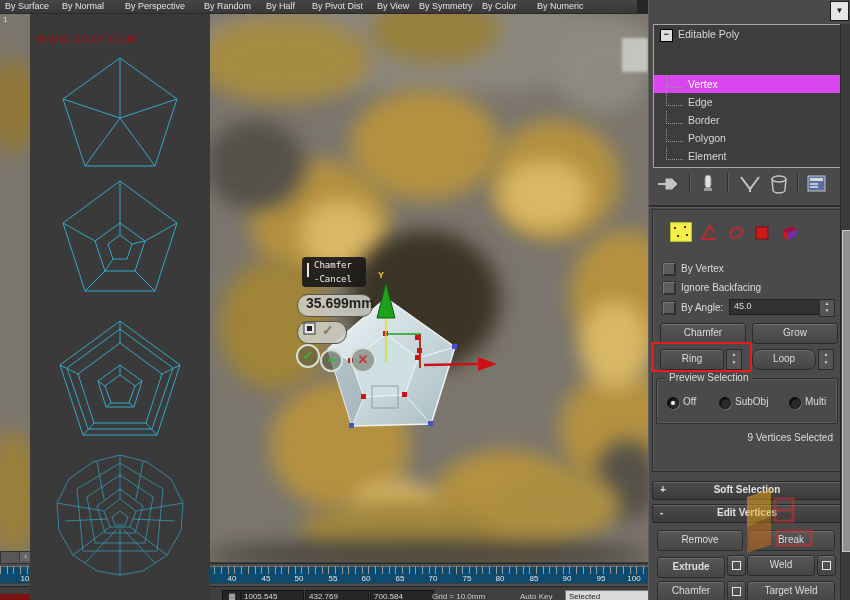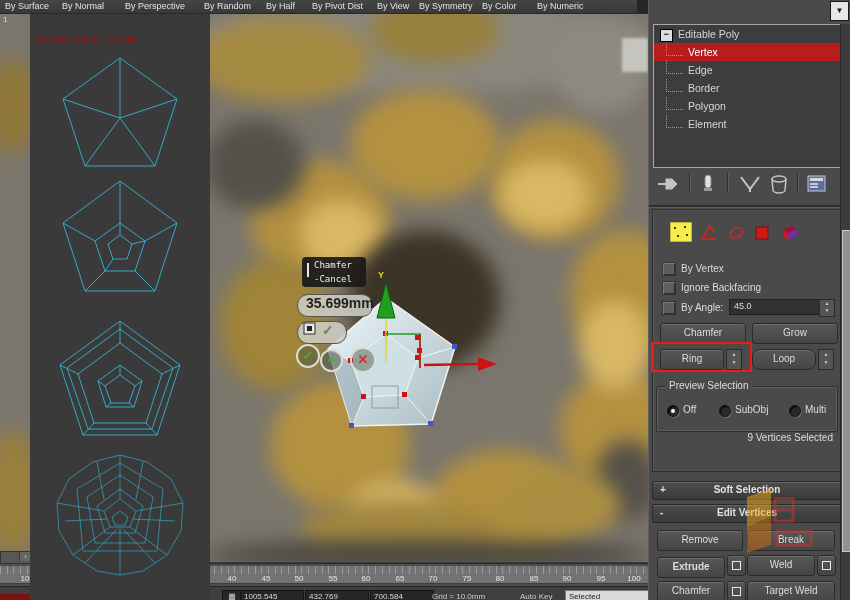--- a/index.html
+++ b/index.html
@@ -18,59 +18,59 @@
   #frame-label{left:3px;top:15px;font-size:8px;color:#ddd;z-index:6;}
   
   #leftcol{left:30px;top:13px;width:180px;height:587px;background:#3a3a3a;z-index:20;}
   #watermark-left{left:6px;top:20px;font-size:11px;font-weight:bold;letter-spacing:1px;color:#7e1b1b;}
   .wire{position:absolute;}
   
   #hscroll-frag{left:0;top:551px;width:30px;height:11px;background:#575757;border:1px solid #333;z-index:5;}
   #hscroll-frag .arr{position:absolute;right:0;top:0;width:11px;height:9px;background:#666;color:#ccc;
     font-size:8px;line-height:9px;text-align:center;border-left:1px solid #3a3a3a;}
   #timeline{left:0;top:563px;width:648px;height:23px;background:#4e4e4e;border-top:1px solid #2a2a2a;z-index:4;}
-  #ruler{position:absolute;left:0;top:2px;width:648px;height:18px;background:#737373;
+  #ruler{position:absolute;left:0;top:2px;width:648px;height:18px;background:#0c4a6e;
     box-shadow:inset 0 1px 0 #6e6e6e, inset 0 -1px 0 #3f3f3f;}
   #ruler .ticks{position:absolute;left:0;top:0;width:100%;height:8px;
     background:repeating-linear-gradient(90deg,#9b9b9b 0 1px,transparent 1px 6.7px);}
   #ruler .lab{position:absolute;top:8px;font-size:8px;color:#e6e6e6;transform:translateX(-50%);}
   #statusbar{left:0;top:586px;width:648px;height:14px;background:#3f3f3f;border-top:1px solid #262626;z-index:4;}
   .sfield{position:absolute;top:3px;height:13px;background:#262626;border:1px solid #151515;
     color:#d8d8d8;font-size:8px;line-height:12px;padding:0 3px;}
   .slab{position:absolute;top:5px;font-size:8px;color:#cfcfcf;white-space:nowrap;}
   #sel-dropdown{position:absolute;top:3px;left:565px;width:80px;height:13px;background:#d9d9d9;
     border:1px solid #777;color:#222;font-size:8px;line-height:12px;padding:0 3px;}
   #redbar{left:0;top:594px;width:30px;height:6px;background:#7c1210;z-index:6;}
   
   #panel{left:648px;top:0;width:202px;height:600px;background:#4a4a4a;border-left:1px solid #5f5f5f;z-index:40;}
   #mod-combo{position:absolute;left:4px;top:1px;width:178px;height:18px;background:#454545;
     border:1px solid #6a6a6a;color:#eee;font-size:10px;line-height:17px;padding-left:6px;}
   #mod-combo-btn{position:absolute;left:181px;top:1px;width:17px;height:18px;background:#e6e6e6;
     border:1px solid #1a1a1a;color:#111;font-size:8px;text-align:center;line-height:17px;}
   #stackbox{position:absolute;left:4px;top:24px;width:186px;height:142px;background:#3d3d3d;border:1px solid #a8a8a8;}
   .stackrow{position:relative;height:18px;font-size:10.5px;color:#d6d6d6;line-height:18px;}
-  .stackrow.sel{background:#b91c1c;color:#fff;}
+  .stackrow.sel{background:#d946ef;color:#fff;margin-top:32px;}
   .minusbox{position:absolute;left:6px;top:4px;width:11px;height:11px;background:#ddd;border:1px solid #000;
     color:#000;font-size:9px;line-height:9px;text-align:center;font-weight:bold;}
   .rootlab{position:absolute;left:24px;}
   .tree{position:absolute;left:12px;top:0;width:16px;height:12px;border-left:1px dotted #9a9a9a;border-bottom:1px dotted #9a9a9a;}
   .childlab{position:absolute;left:34px;}
   #stack-icons{position:absolute;left:0;top:170px;width:202px;height:30px;}
   #stack-icons .sep{position:absolute;top:3px;width:1px;height:20px;background:#2d2d2d;border-right:1px solid #5e5e5e;}
   #panel-sep{position:absolute;left:0;top:205px;width:202px;height:2px;background:#2e2e2e;border-bottom:1px solid #5e5e5e;}
   #sel-rollout{position:absolute;left:3px;top:209px;width:188px;height:261px;border:1px solid #303030;box-shadow:inset 0 0 0 1px #555;}
   .chk{position:absolute;width:12px;height:12px;background:#5d5d5d;border:1px solid #333;
     box-shadow:inset 1px 1px 0 #7a7a7a, inset -1px -1px 0 #2e2e2e;}
   .lbl{position:absolute;font-size:10px;color:#dcdcdc;white-space:nowrap;}
   .numfield{position:absolute;background:#313131;border:1px solid #1f1f1f;color:#ddd;font-size:9px;line-height:13px;padding:0 4px;}
   .spin{position:absolute;width:14px;background:#555;border:1px solid #2a2a2a;color:#ccc;
     font-size:5px;line-height:7px;text-align:center;}
   .btn{position:absolute;background:linear-gradient(#575757,#464646);border:1px solid #2a2a2a;border-radius:3px;
     box-shadow:inset 0 1px 0 #6d6d6d;color:#dcdcdc;font-size:10px;text-align:center;}
-  .groupbox{position:absolute;left:3px;top:176px;width:180px;height:44px;border:1px solid #2f2f2f;
+  .groupbox{position:absolute;left:3px;top:168px;width:180px;height:44px;border:1px solid #2f2f2f;
     box-shadow:inset 0 0 0 1px #5c5c5c;border-radius:2px;}
   .gtitle{position:absolute;left:8px;top:-7px;background:#4a4a4a;padding:0 4px;font-size:10px;color:#dcdcdc;}
   .radio{position:absolute;width:10px;height:10px;border-radius:50%;background:#2b2b2b;border:1px solid #111;
     box-shadow:inset 1px 1px 1px #000, 1px 1px 0 #6a6a6a;}
   .radio.on::after{content:'';position:absolute;left:3px;top:3px;width:4px;height:4px;border-radius:50%;background:#fff;}
   .rollhead{position:absolute;left:3px;width:188px;height:17px;background:linear-gradient(#4c4c4c,#3b3b3b);
     border:1px solid #282828;border-radius:2px;box-shadow:inset 0 1px 0 #666;
     font-size:10px;font-weight:bold;color:#e2e2e2;text-align:center;line-height:16px;}
   .rollhead .sign{position:absolute;left:7px;font-weight:bold;}
   .setbtn{position:absolute;width:17px;height:19px;background:linear-gradient(#575757,#464646);

